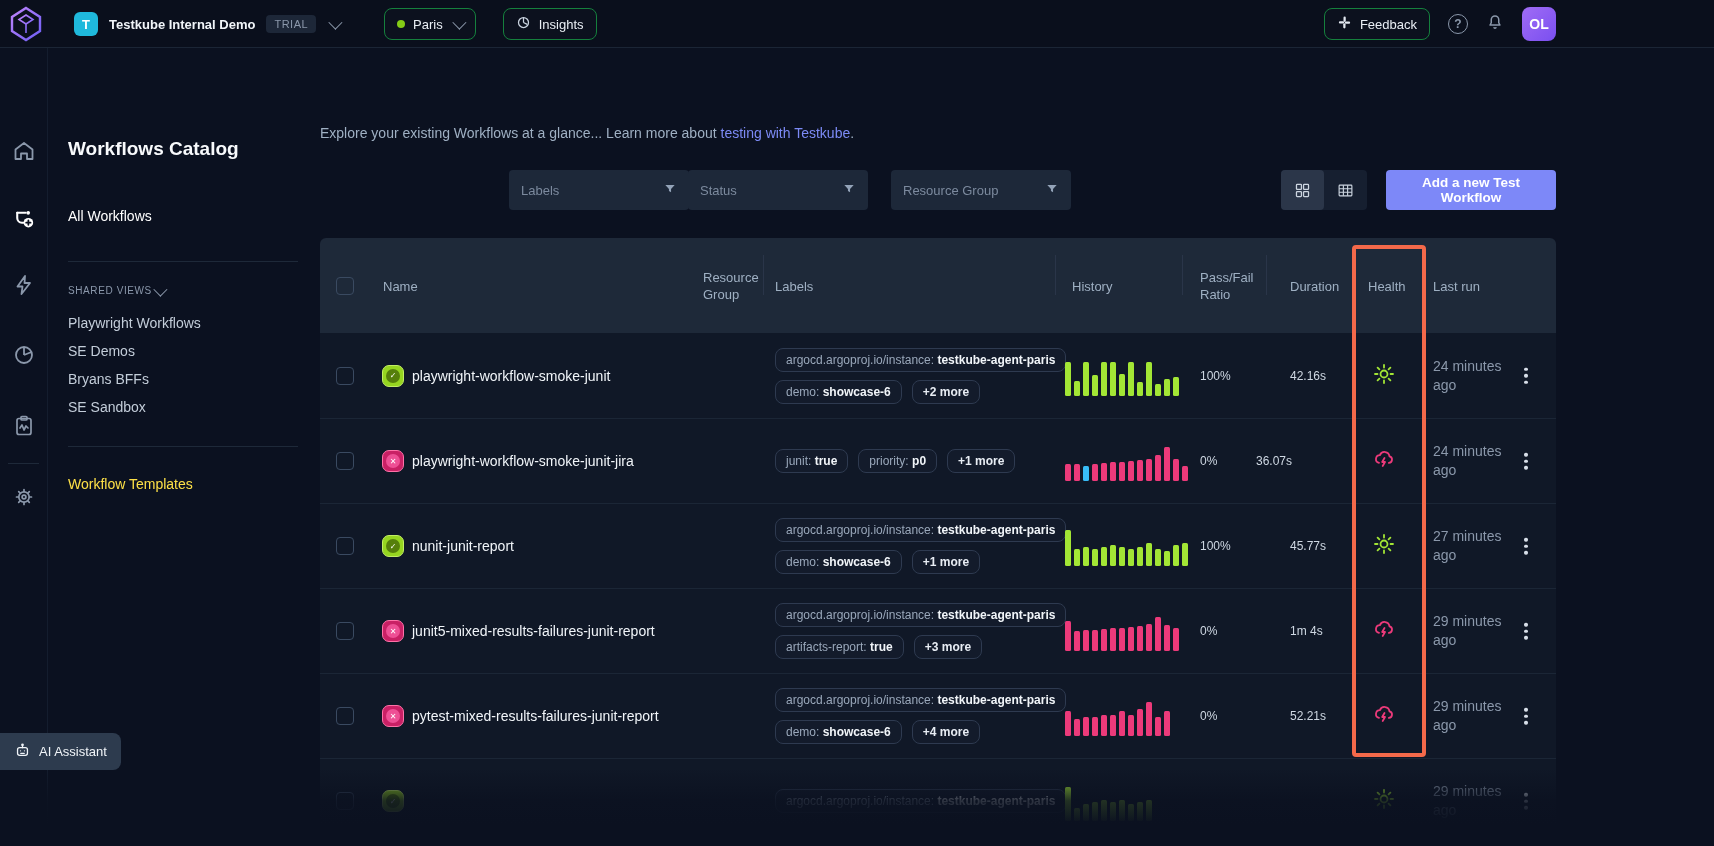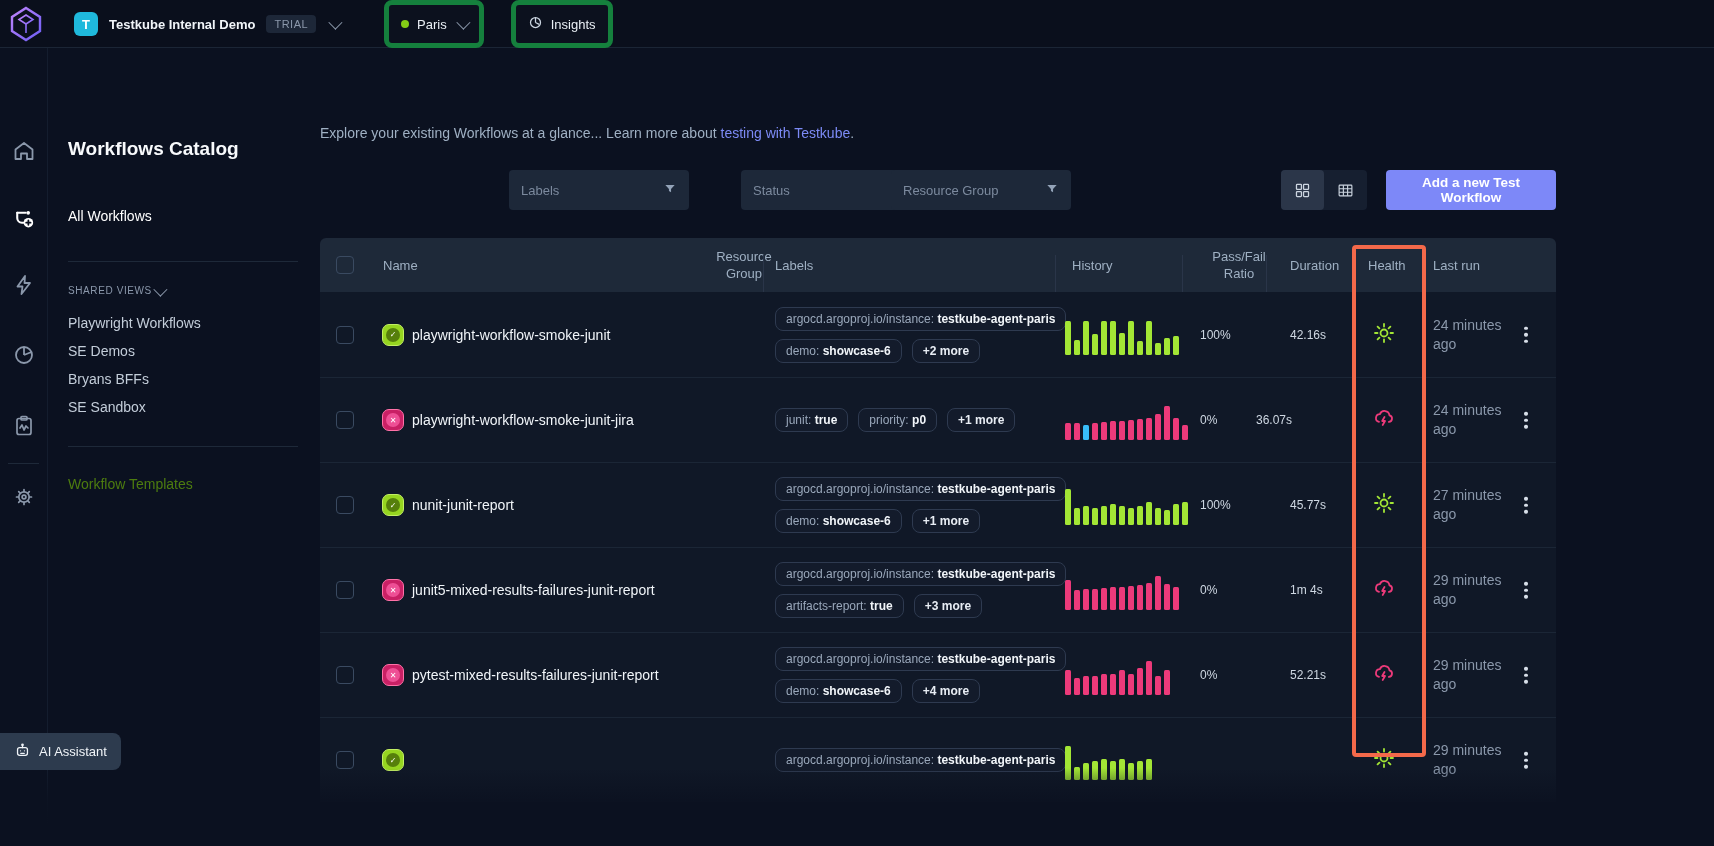--- a/index.html
+++ b/index.html
@@ -7,35 +7,35 @@
   .screen{ position:relative; width:1714px; height:846px; background:#0b1120; overflow:hidden; color:#e2e8f0; }
 
   
   .topbar{ position:absolute; top:0; left:0; right:0; height:48px; background:#0a0f1c; border-bottom:1px solid #1b2535; z-index:8; }
   .logo{ position:absolute; left:8px; top:6px; width:36px; height:36px; }
   .topbar-left{ position:absolute; left:74px; top:0; height:48px; display:flex; align-items:center; gap:11px; }
   .org-icon{ width:24px; height:24px; border-radius:6px; background:#1fb9dc; color:#fff; font-size:13px; font-weight:700; display:flex; align-items:center; justify-content:center; }
   .org-name{ font-size:13px; font-weight:600; color:#f1f5f9; }
   .plan-badge{ background:#1d2738; color:#8b98ab; font-size:11px; padding:3px 8px; border-radius:4px; letter-spacing:.5px; }
   .chev{ width:10px; height:10px; border-right:1.5px solid #8b98ab; border-bottom:1.5px solid #8b98ab; transform:rotate(45deg) translateY(-2px); margin-left:2px; }
-  .pill{ height:48px; border:5px solid #15803d; border-radius:8px; display:flex; align-items:center; gap:8px; padding:0 12px; font-size:13px; color:#eaeff5; background:rgba(255,255,255,.01); cursor:pointer; }
+  .pill{ height:32px; border:1px solid #15803d; border-radius:8px; display:flex; align-items:center; gap:8px; padding:0 12px; font-size:13px; color:#eaeff5; background:rgba(255,255,255,.01); cursor:pointer; }
   .pill.env{ margin-left:34px; }
   .pill.insights{ margin-left:16px; }
   .env-dot{ width:8px; height:8px; border-radius:50%; background:#84cc16; }
   .topbar-right{ position:absolute; right:158px; top:0; height:48px; display:flex; align-items:center; gap:18px; }
   .help-circle{ width:20px; height:20px; border:1.6px solid #8b98ab; border-radius:50%; color:#8b98ab; font-size:12px; font-weight:700; display:flex; align-items:center; justify-content:center; }
   .avatar{ width:34px; height:34px; border-radius:8px; background:linear-gradient(135deg,#a06cf5,#7a4ff0); color:#fff; font-weight:700; font-size:14px; display:flex; align-items:center; justify-content:center; }
 
   
   .rail{ position:absolute; left:0; top:48px; bottom:0; width:48px; border-right:1px solid #141d2e; }
   .rail .ric{ position:absolute; left:50%; transform:translateX(-50%); }
   .rail-divider{ position:absolute; left:8px; right:8px; top:415px; height:1px; background:#1e2939; }
   .panel{ position:absolute; left:48px; top:48px; bottom:0; width:252px; }
   .panel-heading{ position:absolute; left:20px; top:90px; font-size:19px; font-weight:700; color:#f8fafc; }
-  .side-item{ position:absolute; left:20px; font-size:14px; color:#4d7c0f; cursor:pointer; }
+  .side-item{ position:absolute; left:20px; font-size:14px; color:#fde047; cursor:pointer; }
   .side-divider{ position:absolute; left:20px; right:2px; height:1px; background:#1e2939; }
   .shared-views-row{ position:absolute; left:20px; right:2px; top:237px; display:flex; align-items:center; color:#8b98ab; font-size:10px; letter-spacing:.6px; cursor:pointer; }
   .shared-item{ color:#c3cdd9; }
   .ai-btn{ position:absolute; left:0; top:733px; width:121px; height:37px; background:#2d3b4e; border-radius:0 8px 8px 0; display:flex; align-items:center; gap:8px; padding:0 14px; font-size:13px; color:#f1f5f9; cursor:pointer; z-index:7; }
 
   
   .main-title{ position:absolute; left:320px; top:80px; font-size:29px; font-weight:800; color:#f8fafc; }
   .main-subtitle{ position:absolute; left:320px; top:125px; font-size:14px; color:#9fb0c3; }
   .main-subtitle a{ text-decoration:none; cursor:pointer; }
 
@@ -44,21 +44,21 @@
   .search-box input{ background:transparent; border:none; outline:none; color:#cbd5e1; font-size:13px; width:110px; font-family:"Liberation Sans",sans-serif; }
   .search-box input::placeholder{ color:#7c8a9e; }
   .fselect{ position:absolute; top:170px; width:180px; height:40px; background:#1d2839; border-radius:4px; display:flex; align-items:center; justify-content:space-between; padding:0 12px; font-size:13px; color:#7c8a9e; cursor:pointer; }
   .toggle-group{ position:absolute; left:1281px; top:170px; width:86px; height:40px; background:#161f30; border-radius:4px; display:flex; }
   .toggle{ flex:1; display:flex; align-items:center; justify-content:center; cursor:pointer; border-radius:4px; }
   .toggle.active{ background:#2b3649; }
   .add-btn{ position:absolute; left:1386px; top:170px; width:170px; height:40px; border:none; border-radius:4px; color:#ffffff; font-size:13.5px; font-weight:600; cursor:pointer; font-family:"Liberation Sans",sans-serif; }
 
   
   .table{ position:absolute; left:320px; top:238px; width:1236px; }
-  .t-head{ position:relative; height:54px; background:#1e2939; border-radius:6px 6px 0 0;text-align:center; }
+  .t-head{ position:relative; height:95px; background:#1e2939; border-radius:6px 6px 0 0; }
   .t-head .h{ position:absolute; top:50%; transform:translateY(-50%); color:#9fb0c3; font-size:13px; line-height:17px; }
   .hsep{ position:absolute; top:17px; height:40px; width:1px; background:#2a3549; }
   .t-row{ position:relative; height:85px; background:#101827; border-top:1px solid #1b2636; cursor:pointer; }
   .t-row:first-of-type{ border-top:none; }
   .cell{ position:absolute; top:50%; transform:translateY(-50%); }
   .cb{ width:18px; height:18px; border:1.5px solid #3a4a61; border-radius:4px; background:transparent; cursor:pointer; }
   .status{ width:22px; height:22px; border-radius:7px; display:flex; align-items:center; justify-content:center; }
   .status.passed{ background:#96d520; border:1px solid #c3ef64; }
   .status.failed{ background:#c92065; border:1px solid #ff72a8; }
   .status .ring{ width:14px; height:14px; border-radius:50%; display:flex; align-items:center; justify-content:center; font-size:8px; color:#fff; }
@@ -113,20 +113,41 @@
       <div class="pill insights">
         <span>
           <svg width="15" height="15" viewBox="0 0 24 24" fill="none" stroke="#cbd5e1" stroke-width="2">
             <circle cx="12" cy="12" r="8"></circle>
               <path d="M12 12V4M12 12l6 3"></path>
           </svg>
         </span>
         <span>Insights</span>
       </div>
     </div>
+    <div class="topbar-right">
+      <div class="pill">
+        <span>
+          <svg width="15" height="15" viewBox="0 0 24 24" fill="#e2e8f0">
+            <rect x="3" y="10" width="8.5" height="3.6" rx="1.8"></rect>
+            <rect x="10.4" y="2.5" width="3.6" height="8.5" rx="1.8"></rect>
+            <rect x="12.5" y="10.4" width="8.5" height="3.6" rx="1.8"></rect>
+            <rect x="10" y="13" width="3.6" height="8.5" rx="1.8"></rect>
+          </svg>
+        </span>
+        <span>Feedback</span>
+      </div>
+      <span class="help-circle">?</span>
+      <span>
+        <svg width="18" height="18" viewBox="0 0 24 24" fill="none" stroke="#8b98ab" stroke-width="2" stroke-linejoin="round">
+          <path d="M12 4a5 5 0 0 0-5 5v4l-1.6 3h13.2L17 13V9a5 5 0 0 0-5-5z"></path>
+            <path d="M10.3 19a1.8 1.8 0 0 0 3.4 0"></path>
+        </svg>
+      </span>
+      <span class="avatar">OL</span>
+    </div>
   </div>
 
   <div class="rail">
     <span class="ric" style="top:91px">
       <svg width="24" height="24" viewBox="0 0 24 24" fill="none" stroke="#8b98ab" stroke-width="1.8" stroke-linejoin="round">
         <path d="M3.5 10.5 12 4l8.5 6.5V20h-5.5v-5.5h-6V20H3.5z"></path>
       </svg>
     </span>
     <span class="ric" style="top:158px">
       <svg width="25" height="25" viewBox="0 0 24 24" fill="none" stroke="#ffffff" stroke-width="2" stroke-linecap="round">
@@ -196,21 +217,21 @@
   </div>
 
   <div class="main-subtitle"><span>Explore your existing Workflows at a glance... Learn more about </span><a style="color: rgb(125, 139, 246);">testing with Testkube</a><span>.</span></div>
 
   <div class="fselect" style="left:509px">
     <span>Labels</span>
     <span><svg width="14" height="14" viewBox="0 0 24 24" fill="#93a3b8">
           <path d="M4 5h16l-6.2 7v5.5l-3.6-2V12z"></path>
         </svg></span>
   </div>
-  <div class="fselect" style="left:741px">
+  <div class="fselect" style="left:688px">
     <span>Status</span>
     <span><svg width="14" height="14" viewBox="0 0 24 24" fill="#93a3b8">
           <path d="M4 5h16l-6.2 7v5.5l-3.6-2V12z"></path>
         </svg></span>
   </div>
   <div class="fselect" style="left:891px">
     <span>Resource Group</span>
     <span><svg width="14" height="14" viewBox="0 0 24 24" fill="#93a3b8">
           <path d="M4 5h16l-6.2 7v5.5l-3.6-2V12z"></path>
         </svg></span>

